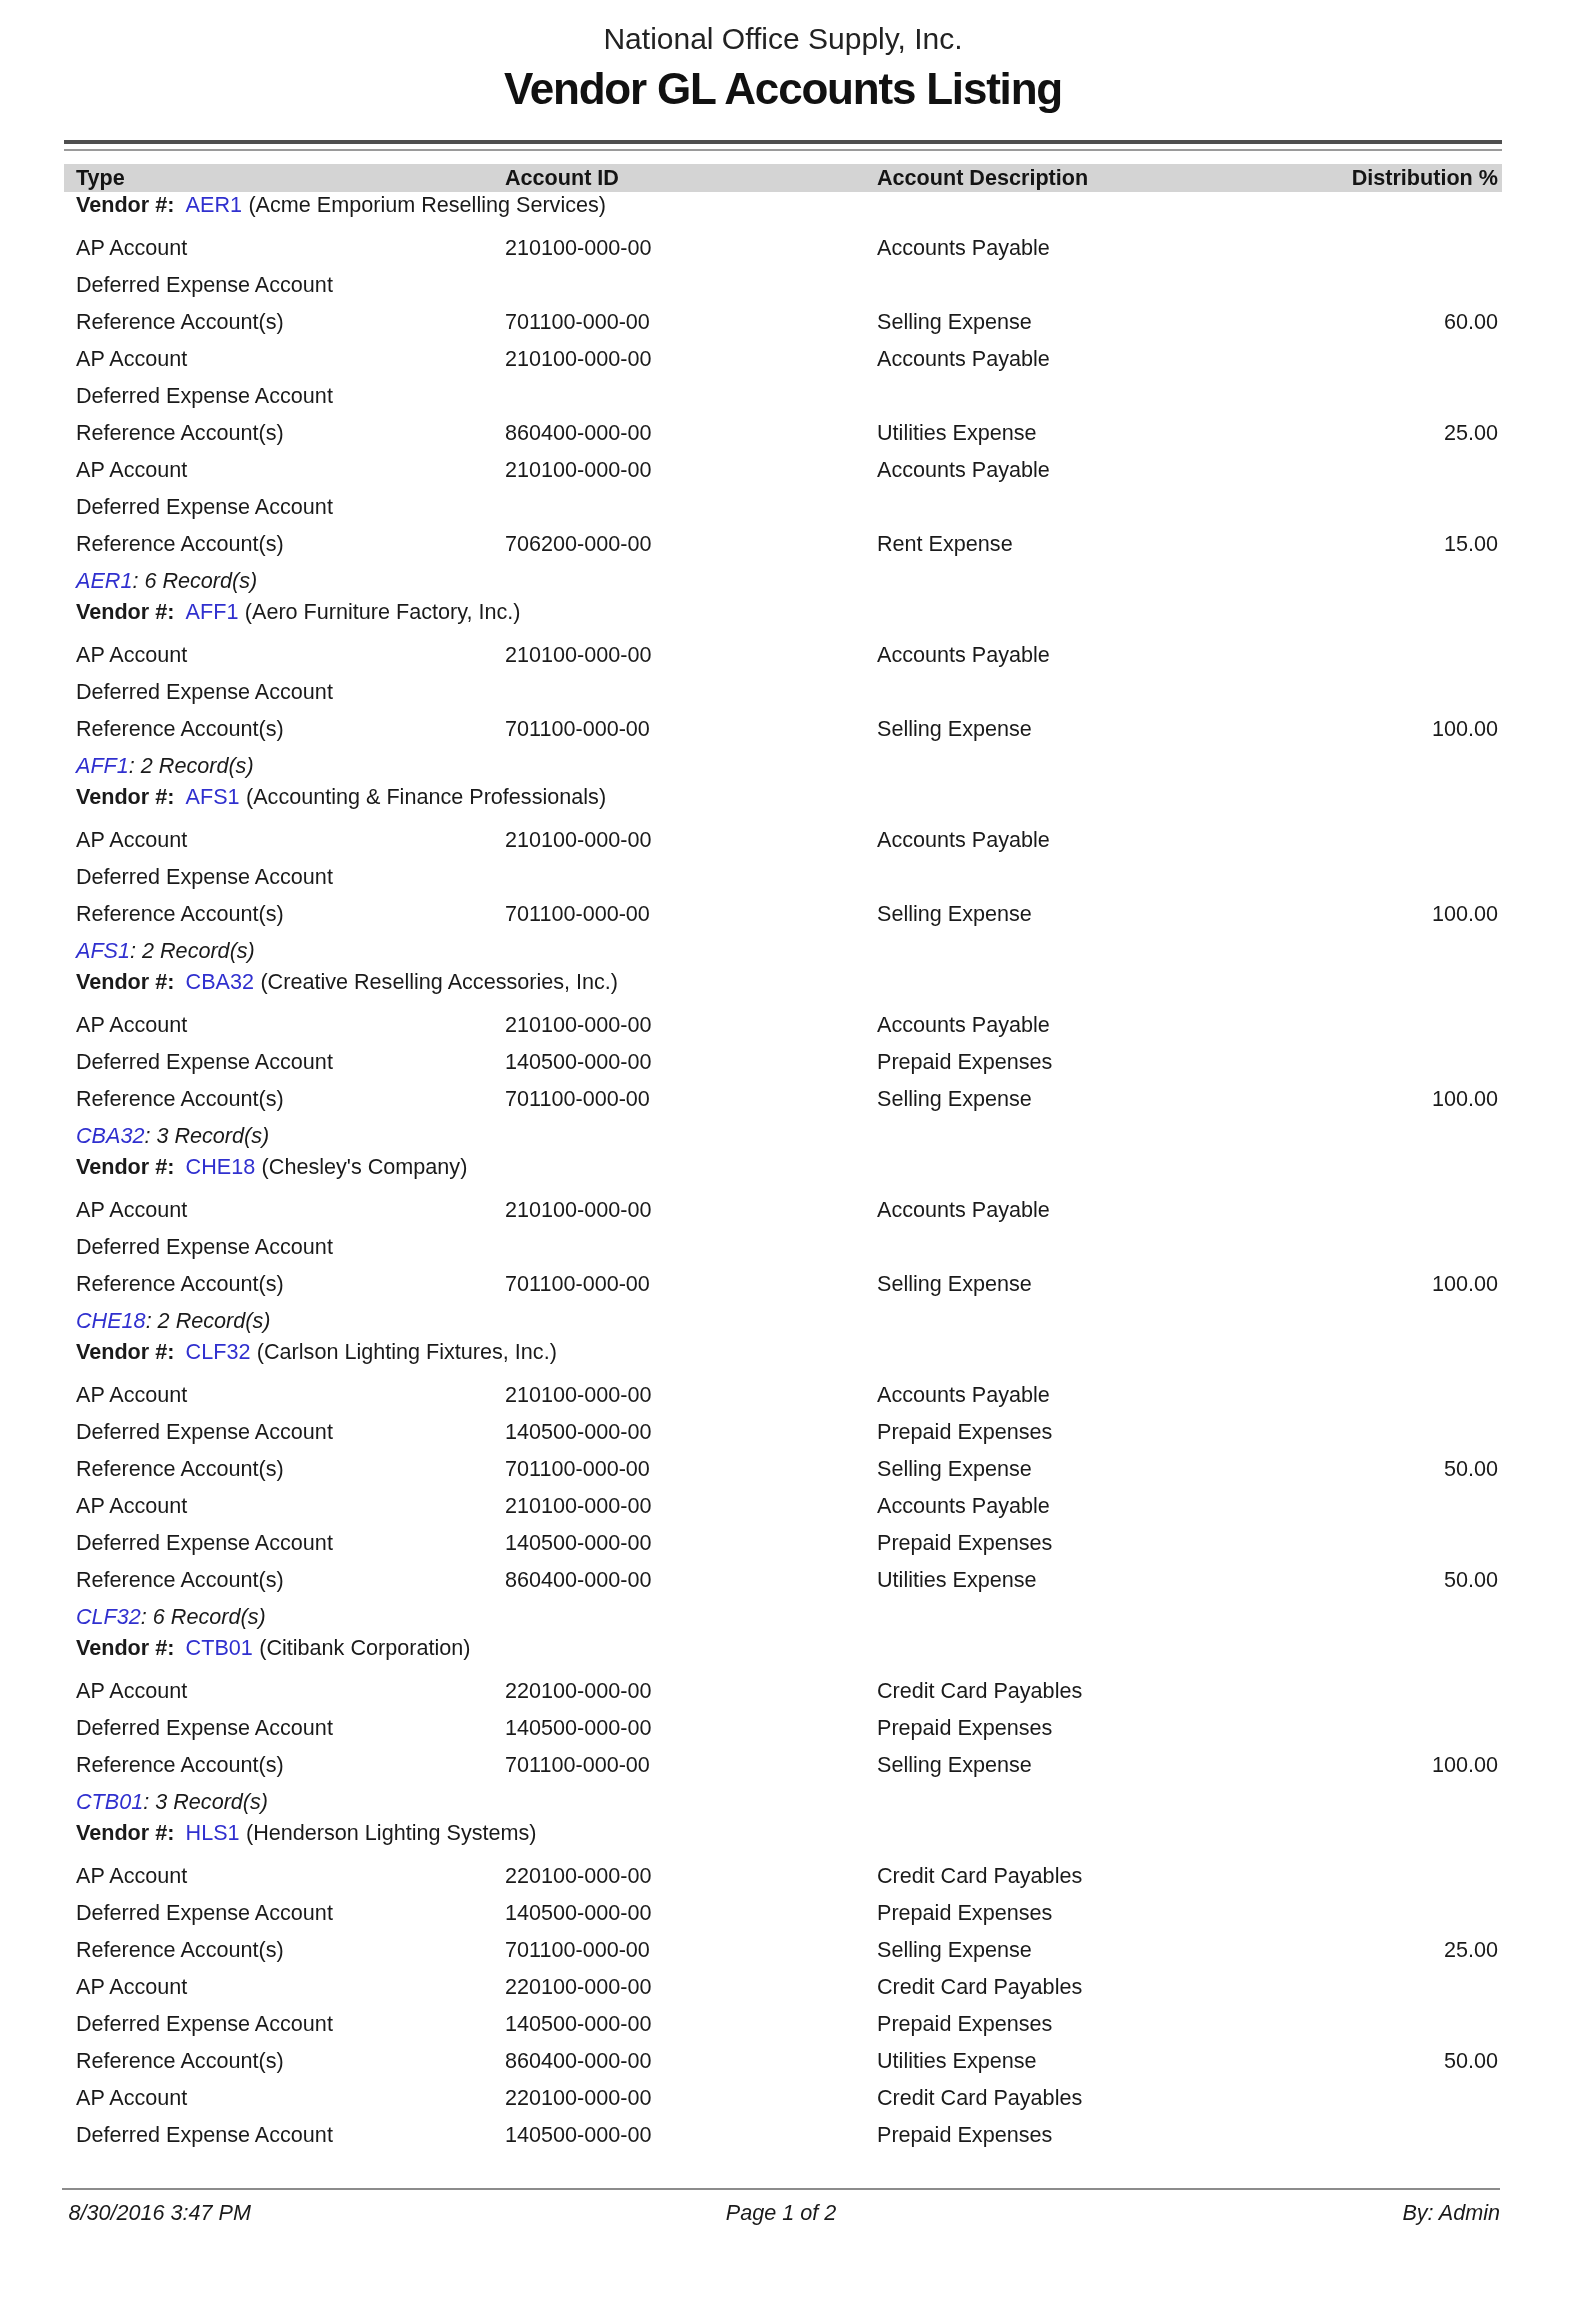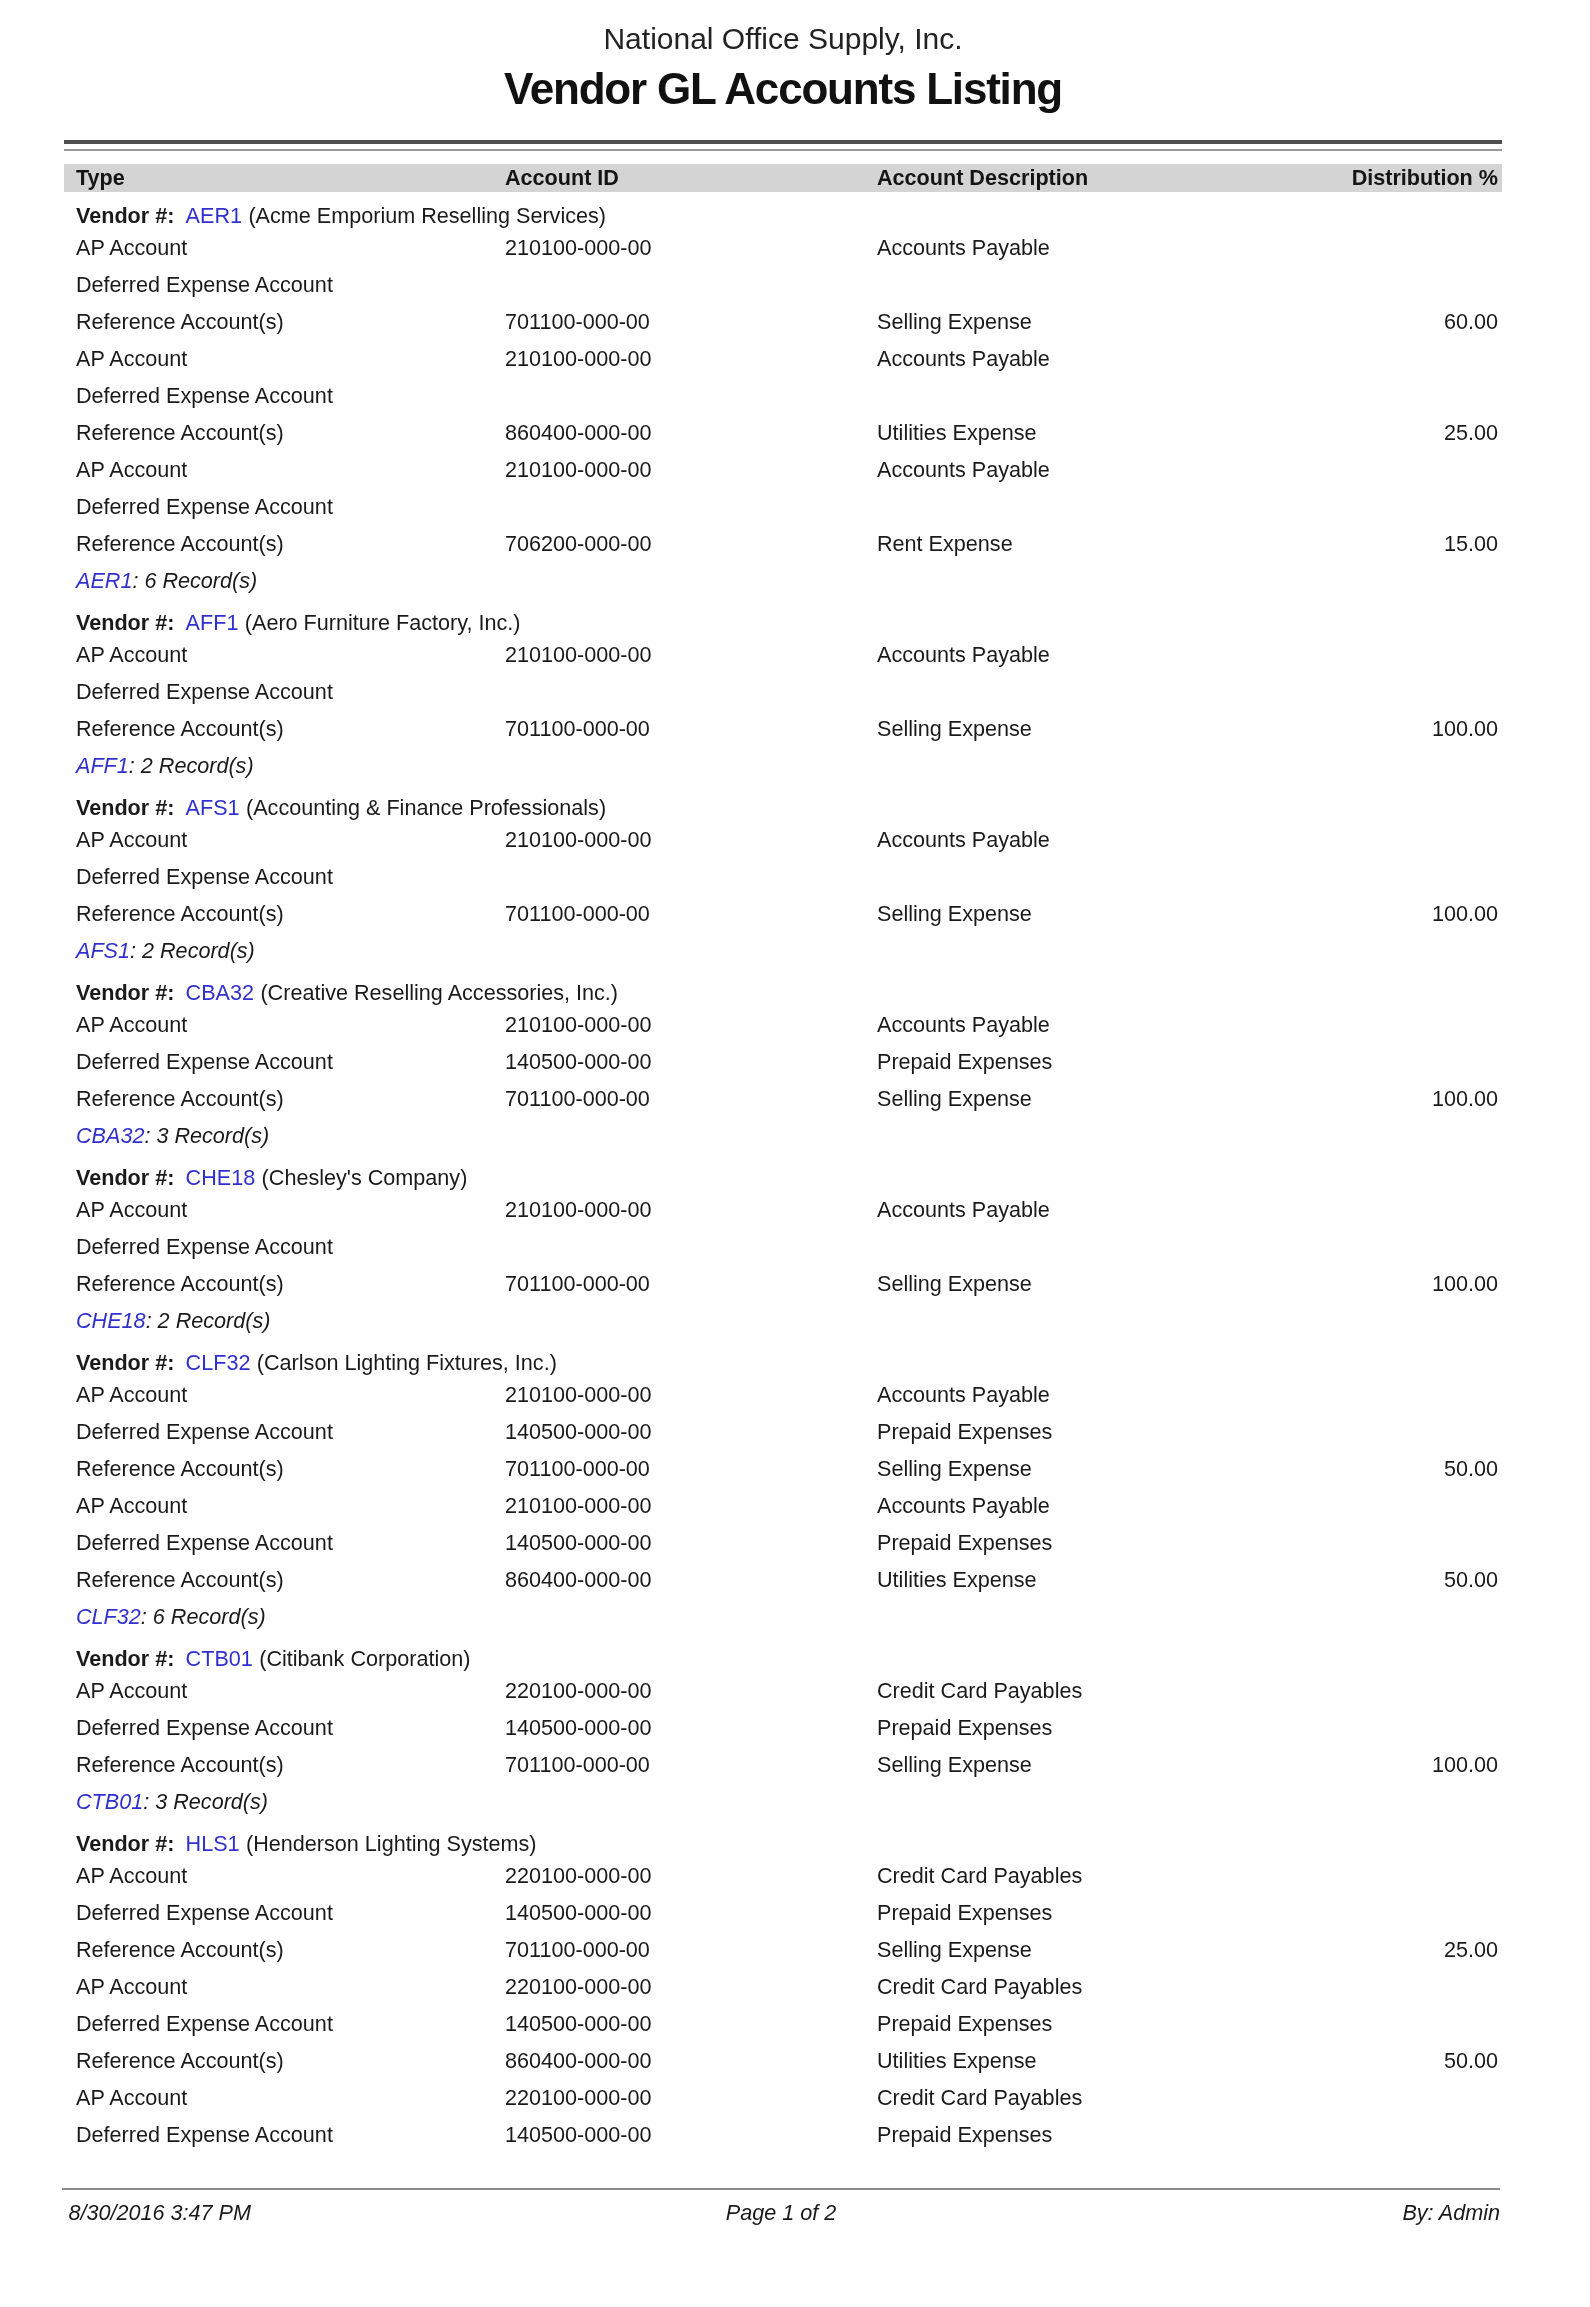--- a/index.html
+++ b/index.html
@@ -25,21 +25,21 @@
     margin-top: 13px; height: 28px;
     background: #d4d4d4;
     font-weight: 700; font-size: 21.6px; color: #141414;
   }
   .c1 { padding-left: 12px; }
   .c4 { text-align: right; padding-right: 4px; }
 
   .row { height: 37px; font-size: 21.6px; }
   .cell { overflow: hidden; white-space: nowrap; }
 
-  .vendor-line { display: flex; align-items: flex-end; }
+  .vendor-line { display: flex; align-items: flex-start; }
   .vlabel { font-weight: 700; padding-left: 12px; }
   .vcode  { color: #3030cf; margin-left: 11.2px; }
   .vname  { margin-left: 6.4px; }
 
   .summary { display: flex; align-items: center; font-style: italic; }
   .summary .scode { color: #3030cf; padding-left: 12px; }
 
   
   .footer { position: absolute; left: 62px; right: 91px; top: 2188px; font-style: italic; }
   .footer-rule { height: 1.6px; background: #8c8c8c; }

